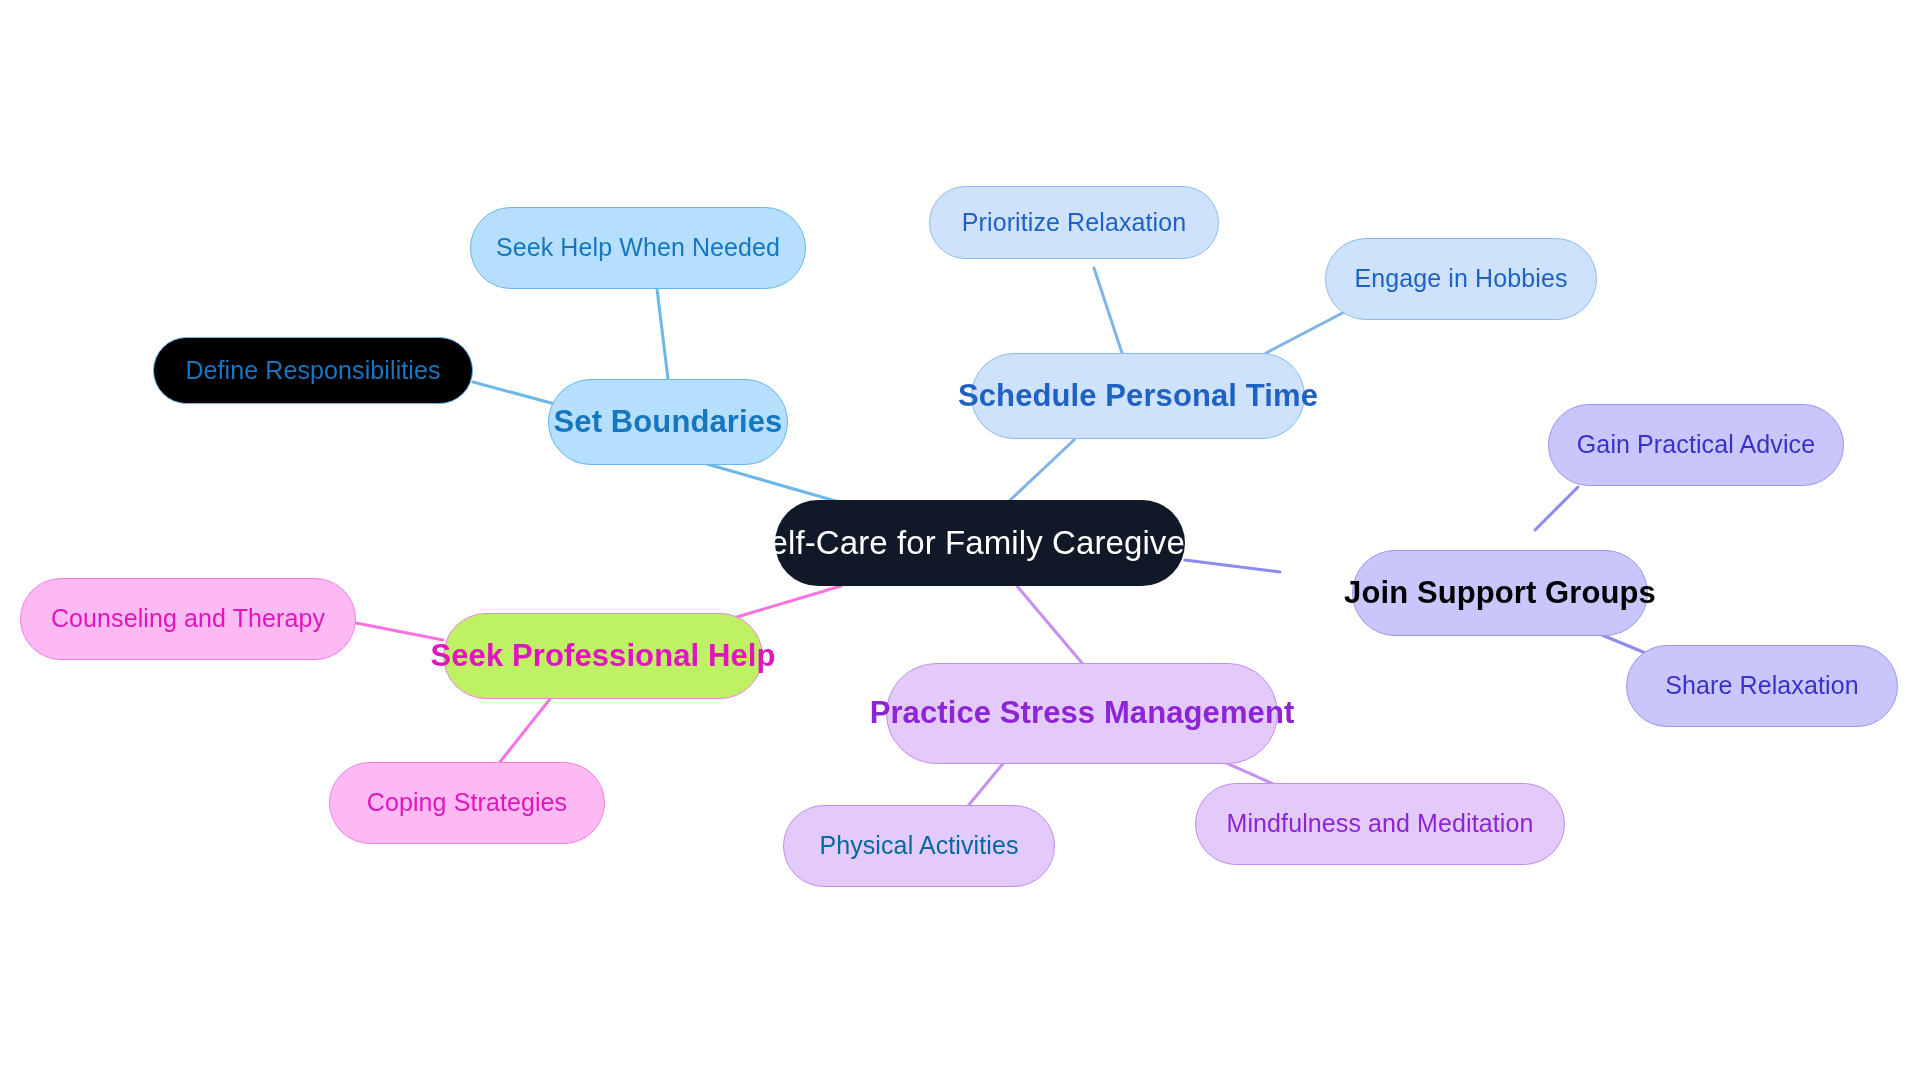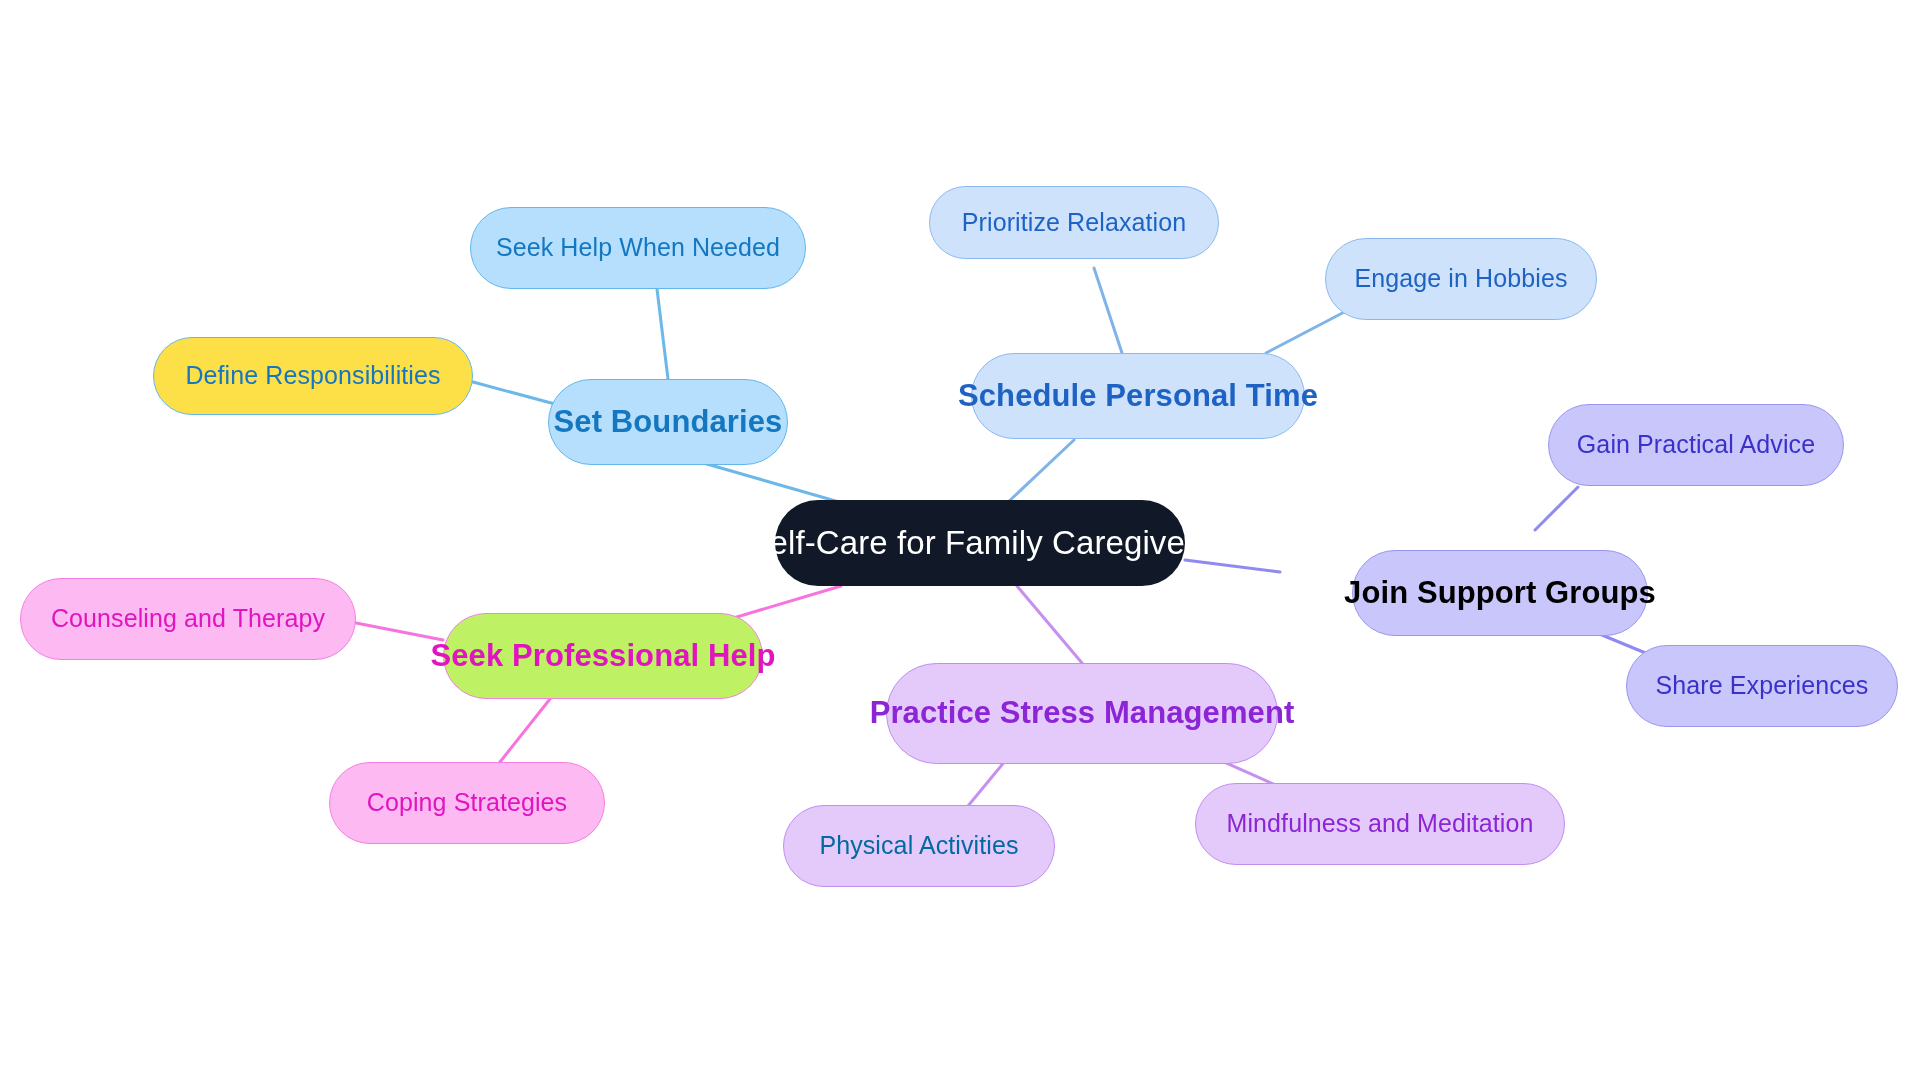--- a/index.html
+++ b/index.html
@@ -74,27 +74,27 @@
       <line x1="1556" y1="616" x2="1660" y2="659" stroke="#8e8af0" stroke-width="3" stroke-linecap="round"></line>
       <line x1="1015" y1="749" x2="968" y2="806" stroke="#c68ff0" stroke-width="3" stroke-linecap="round"></line>
       <line x1="1195" y1="749" x2="1280" y2="787" stroke="#c68ff0" stroke-width="3" stroke-linecap="round"></line>
       <line x1="443" y1="640" x2="356" y2="623" stroke="#f773dd" stroke-width="3" stroke-linecap="round"></line>
       <line x1="550" y1="699" x2="500" y2="762" stroke="#f773dd" stroke-width="3" stroke-linecap="round"></line>
     </svg>
   <div id="node-layer">
       <div class="node node-root" style="left: 775px; top: 500px; width: 410px; height: 86px; background: rgb(17, 24, 39); color: rgb(255, 255, 255);">Self-Care for Family Caregivers</div>
       <div class="node node-branch" style="left: 548px; top: 379px; width: 240px; height: 86px; background: rgb(181, 223, 252); color: rgb(21, 119, 192); border-color: rgb(99, 183, 236);">Set Boundaries</div>
       <div class="node node-leaf" style="left: 470px; top: 207px; width: 336px; height: 82px; background: rgb(181, 223, 252); color: rgb(21, 119, 192); border-color: rgb(99, 183, 236);">Seek Help When Needed</div>
-      <div class="node node-leaf" style="left: 153px; top: 337px; width: 320px; height: 78px; background: #fde047; color: rgb(21, 119, 192); border-color: rgb(99, 183, 236);">Define Responsibilities</div>
+      <div class="node node-leaf" style="left: 153px; top: 337px; width: 320px; height: 67px; background: #000000; color: rgb(21, 119, 192); border-color: rgb(99, 183, 236);">Define Responsibilities</div>
       <div class="node node-branch" style="left: 971px; top: 353px; width: 334px; height: 86px; background: rgb(207, 226, 251); color: rgb(30, 99, 196); border-color: rgb(139, 185, 239);">Schedule Personal Time</div>
       <div class="node node-leaf" style="left: 929px; top: 186px; width: 290px; height: 73px; background: rgb(207, 226, 251); color: rgb(30, 99, 196); border-color: rgb(139, 185, 239);">Prioritize Relaxation</div>
       <div class="node node-leaf" style="left: 1325px; top: 238px; width: 272px; height: 82px; background: rgb(207, 226, 251); color: rgb(30, 99, 196); border-color: rgb(139, 185, 239);">Engage in Hobbies</div>
       <div class="node node-branch" style="left: 1352px; top: 530px; width: 296px; height: 86px; background: rgb(200, 198, 251); color: #000000; border-color: rgb(154, 150, 240); margin-top: 20px;">Join Support Groups</div>
       <div class="node node-leaf" style="left: 1548px; top: 404px; width: 296px; height: 82px; background: rgb(200, 198, 251); color: rgb(59, 49, 200); border-color: rgb(154, 150, 240);">Gain Practical Advice</div>
-      <div class="node node-leaf" style="left: 1626px; top: 645px; width: 272px; height: 82px; background: rgb(200, 198, 251); color: rgb(59, 49, 200); border-color: rgb(154, 150, 240);">Share Experiences</div>
+      <div class="node node-leaf" style="left: 1626px; top: 645px; width: 272px; height: 82px; background: rgb(200, 198, 251); color: rgb(59, 49, 200); border-color: rgb(154, 150, 240);">Share Relaxation</div>
       <div class="node node-branch" style="left: 886px; top: 663px; width: 392px; height: 101px; background: rgb(228, 201, 251); color: rgb(139, 37, 214); border-color: rgb(193, 142, 240);">Practice Stress Management</div>
       <div class="node node-leaf" style="left: 783px; top: 805px; width: 272px; height: 82px; background: rgb(228, 201, 251); color: #0369a1; border-color: rgb(193, 142, 240);">Physical Activities</div>
       <div class="node node-leaf" style="left: 1195px; top: 783px; width: 370px; height: 82px; background: rgb(228, 201, 251); color: rgb(139, 37, 214); border-color: rgb(193, 142, 240);">Mindfulness and Meditation</div>
       <div class="node node-branch" style="left: 443px; top: 613px; width: 320px; height: 86px; background: #bef264; color: rgb(224, 21, 191); border-color: rgb(245, 127, 224);">Seek Professional Help</div>
       <div class="node node-leaf" style="left: 20px; top: 578px; width: 336px; height: 82px; background: rgb(252, 185, 242); color: rgb(224, 21, 191); border-color: rgb(245, 127, 224);">Counseling and Therapy</div>
       <div class="node node-leaf" style="left: 329px; top: 762px; width: 276px; height: 82px; background: rgb(252, 185, 242); color: rgb(224, 21, 191); border-color: rgb(245, 127, 224);">Coping Strategies</div>
     </div>
 </div>
 
 </body></html>

